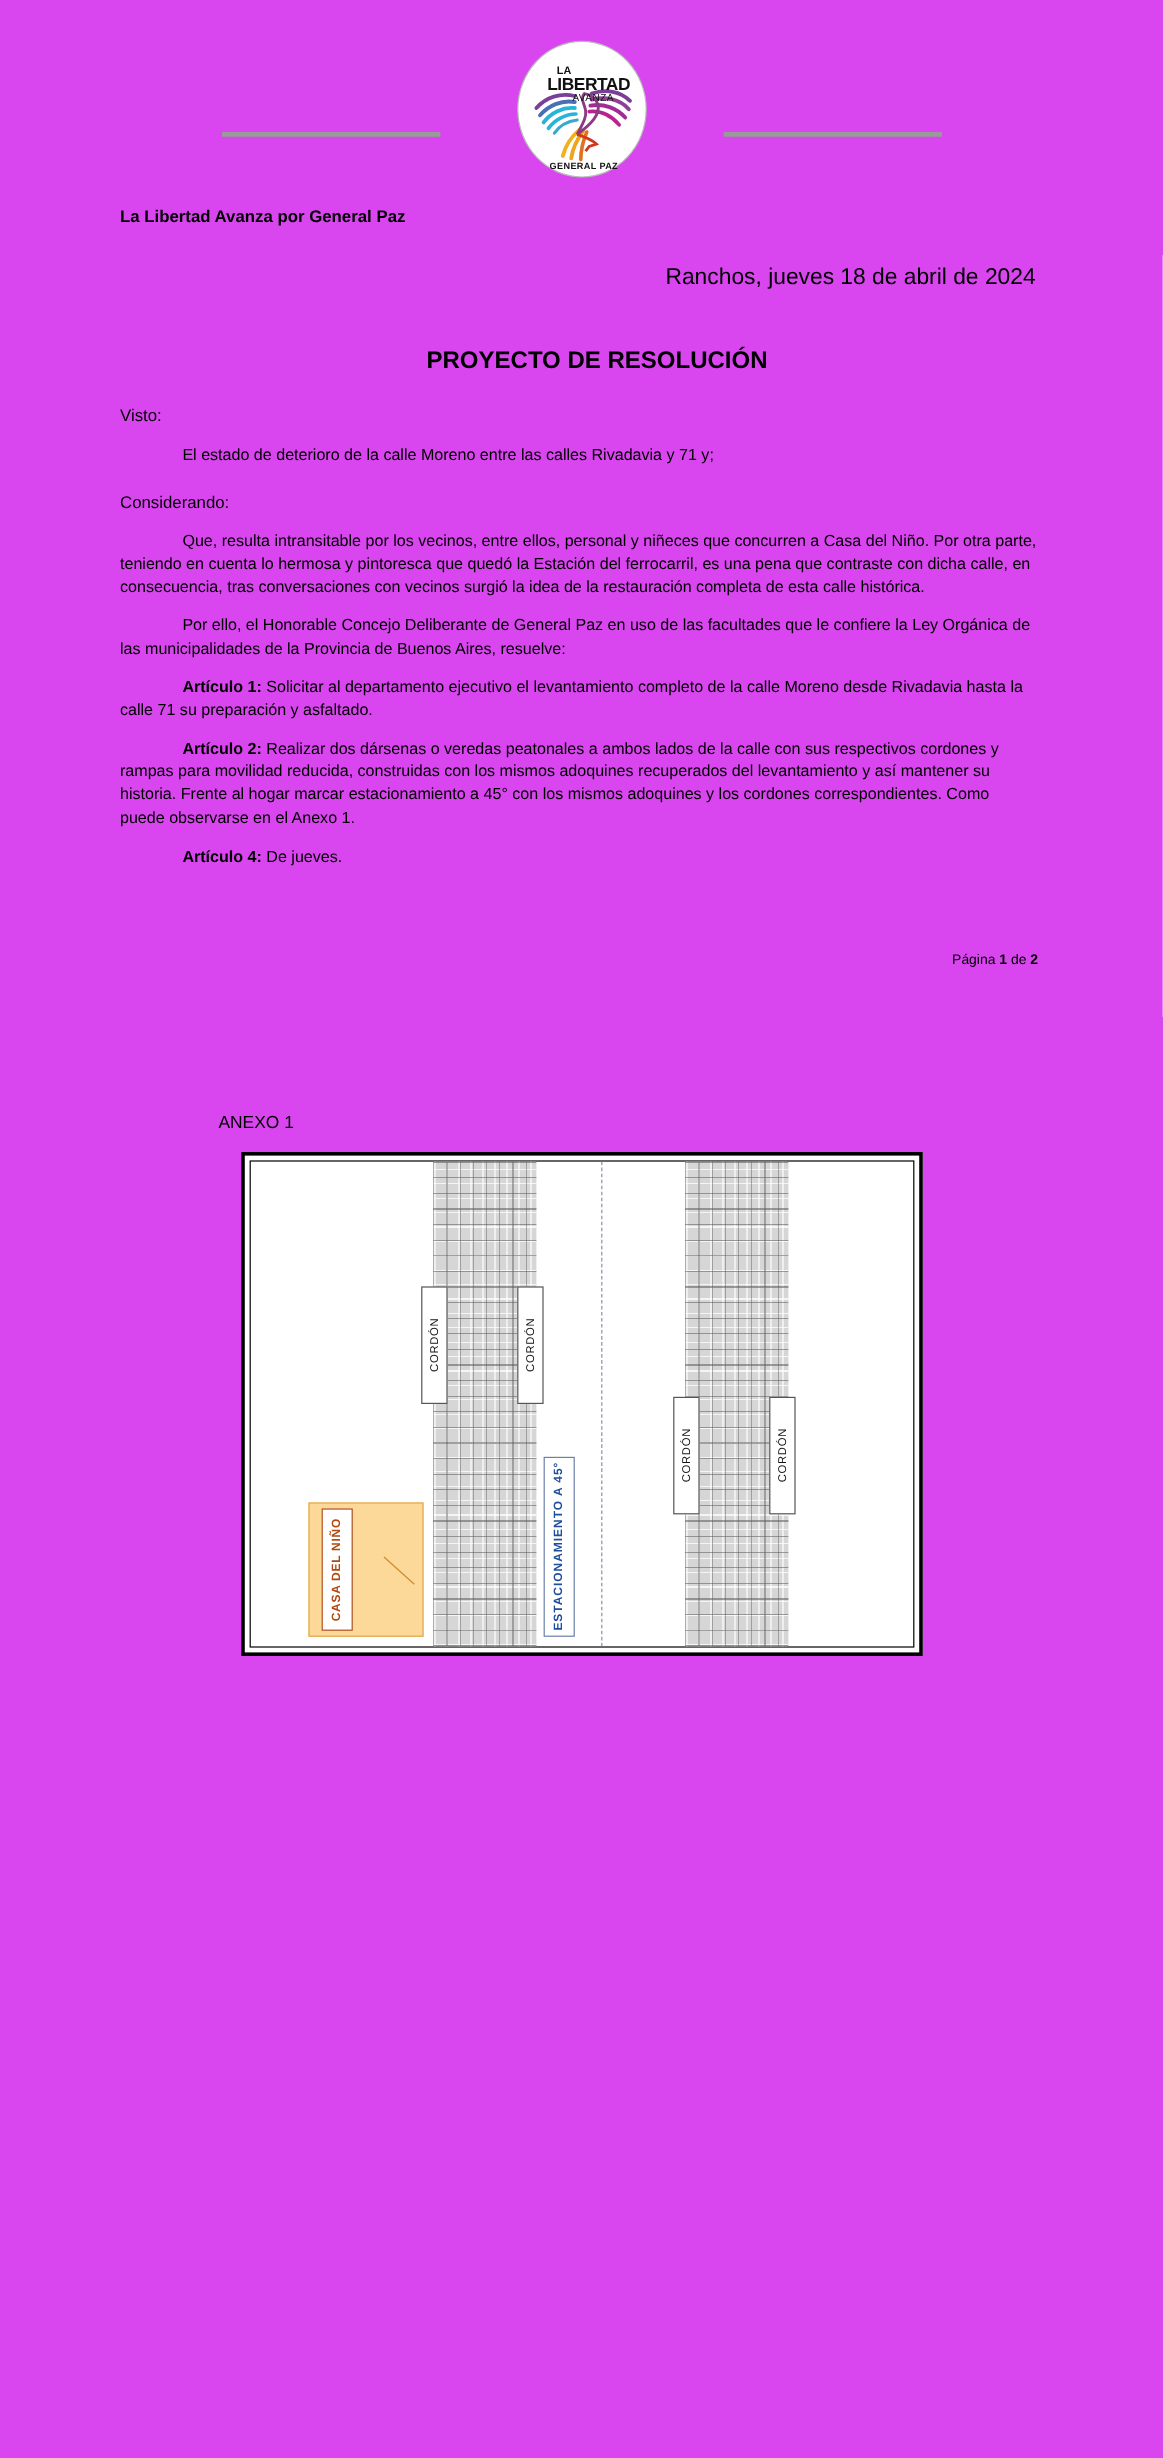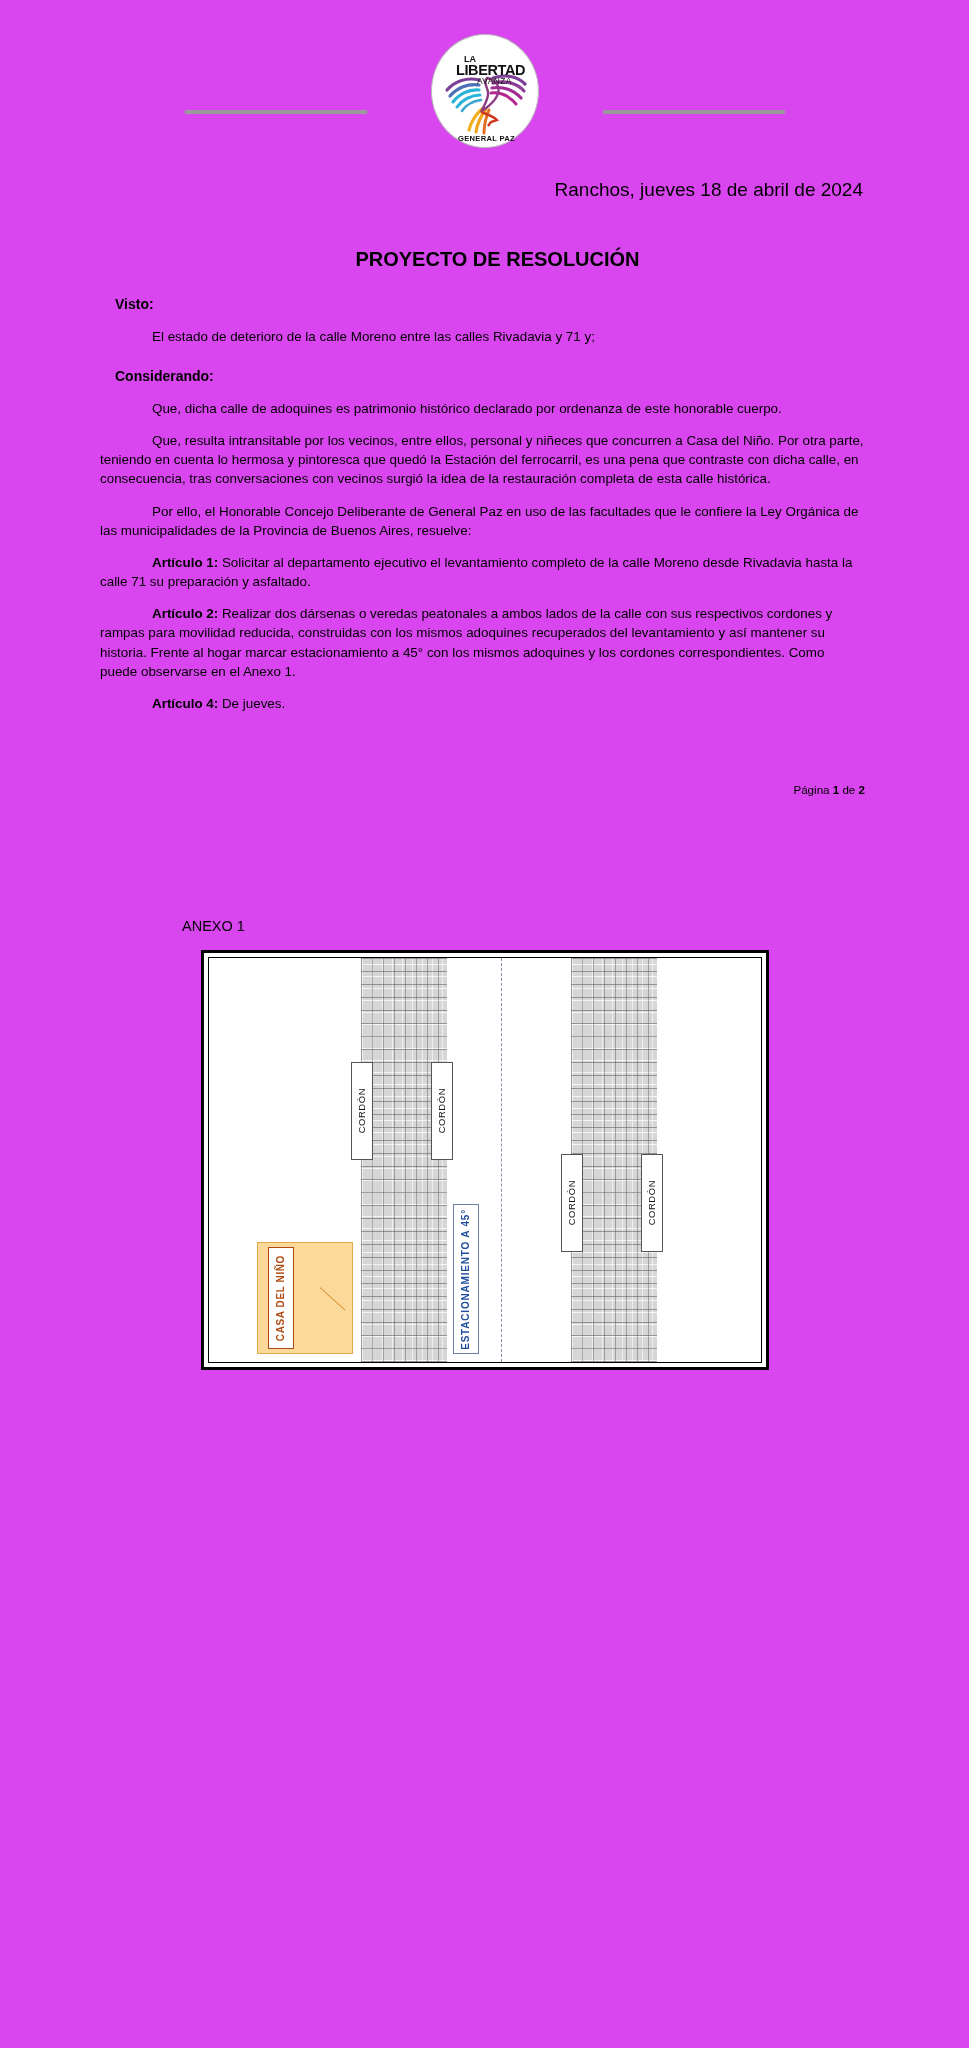--- a/index.html
+++ b/index.html
@@ -69,23 +69,23 @@
     padding-right: 2px;
   }
   .doc-title {
     text-align: center;
     font-weight: bold;
     font-size: 20px;
     margin: 42px 0 0 0;
     padding-left: 30px;
   }
   .section-label {
-    font-weight: bold;
+    font-weight: normal;
     font-size: 14px;
-    margin: 20px 0 0 15px;
+    margin: 20px 0 0 0;
   }
   p.para {
     margin: 13px 0 0 0;
     text-indent: 52px;
     text-align: left;
   }
   .lead { font-weight: bold; }
 
   
   .page-footer {
@@ -258,32 +258,32 @@
         <text x="46" y="50" font-family="'Liberation Sans', sans-serif" font-size="8.4" fill="#111" letter-spacing="0.4">AVANZA</text>
         <text x="27" y="107" font-family="'Liberation Sans', sans-serif" font-size="7.6" font-weight="bold" fill="#111" letter-spacing="0.3">GENERAL PAZ</text>
       </svg>
     </div>
 
     <div class="rule right"></div>
   </div>
 
   <div class="body">
 
+    <div class="org-line">La Libertad Avanza por General Paz</div>
 
     <div class="date-line">Ranchos, jueves 18 de abril de 2024</div>
 
     <div class="doc-title">PROYECTO DE RESOLUCIÓN</div>
 
     <div class="section-label">Visto:</div>
 
     <p class="para">El estado de deterioro de la calle Moreno entre las calles Rivadavia y 71 y;</p>
 
     <div class="section-label">Considerando:</div>
 
-    <p class="para">Que, dicha calle de adoquines es patrimonio histórico declarado por ordenanza de este honorable cuerpo.</p>
 
     <p class="para">Que, resulta intransitable por los vecinos, entre ellos, personal y niñeces que concurren a Casa del Niño. Por otra parte, teniendo en cuenta lo hermosa y pintoresca que quedó la Estación del ferrocarril, es una pena que contraste con dicha calle, en consecuencia, tras conversaciones con vecinos surgió la idea de la restauración completa de esta calle histórica.</p>
 
     <p class="para">Por ello, el Honorable Concejo Deliberante de General Paz en uso de las facultades que le confiere la Ley Orgánica de las municipalidades de la Provincia de Buenos Aires, resuelve:</p>
 
     <p class="para"><span class="lead">Artículo 1:</span><span> Solicitar al departamento ejecutivo el levantamiento completo de la calle Moreno desde Rivadavia hasta la calle 71 su preparación y asfaltado.</span></p>
 
     <p class="para"><span class="lead">Artículo 2:</span><span> Realizar dos dársenas o veredas peatonales a ambos lados de la calle con sus respectivos cordones y rampas para movilidad reducida, construidas con los mismos adoquines recuperados del levantamiento y así mantener su historia. Frente al hogar marcar estacionamiento a 45° con los mismos adoquines y los cordones correspondientes. Como puede observarse en el Anexo 1.</span></p>
 
 

